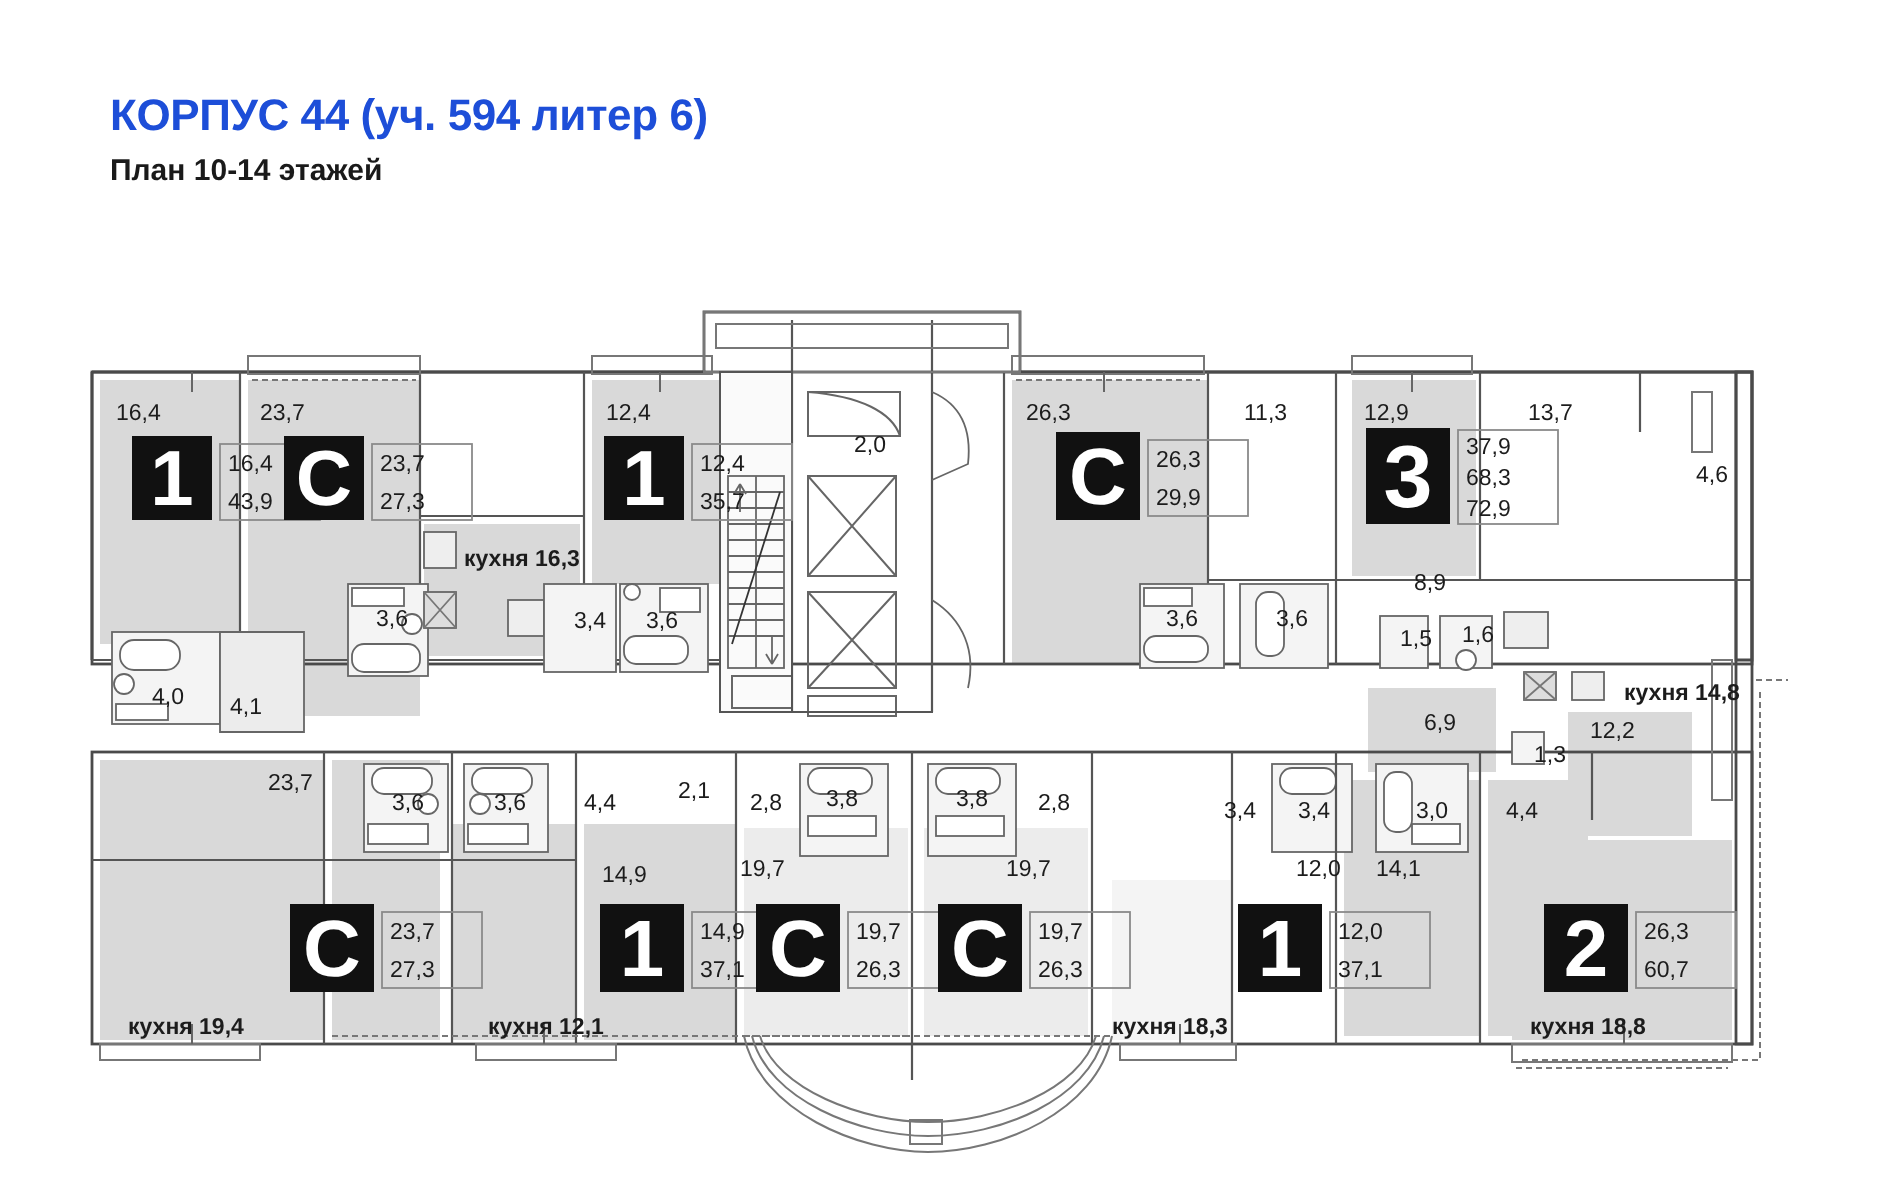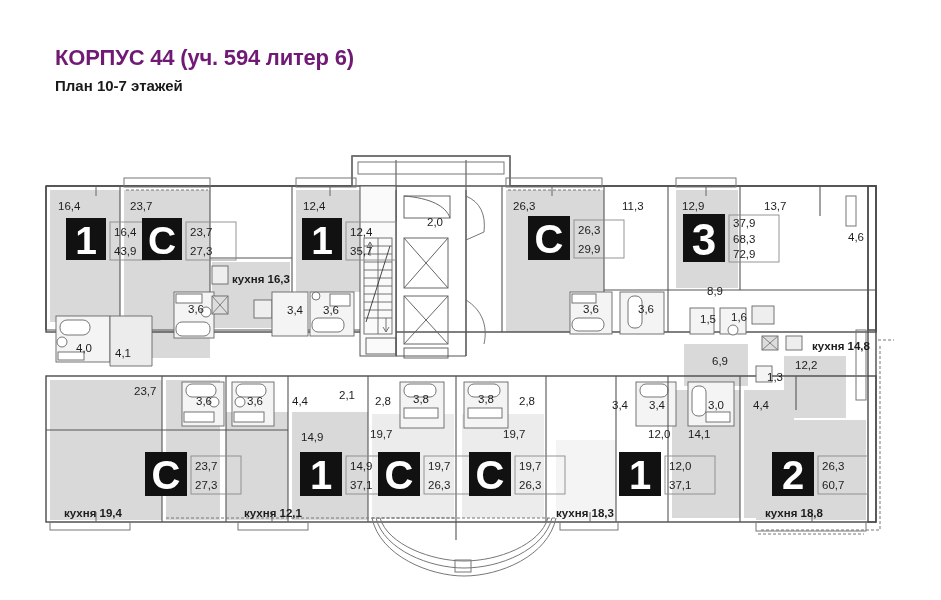--- a/index.html
+++ b/index.html
@@ -24,21 +24,21 @@
   
   #header {
     position: absolute;
     left: 55px;
     top: 44px;
     width: 600px;
   }
   .title-line1, .title-line2 {
     font-size: 22px;
     font-weight: bold;
-    color: #701a75;
+    color: #1d4ed8;
     line-height: 28px;
     letter-spacing: -0.2px;
     white-space: nowrap;
   }
   .title-line3 {
     font-size: 15px;
     font-weight: bold;
     color: #1a1a1a;
     line-height: 22px;
     margin-top: 3px;
@@ -78,21 +78,21 @@
     fill: #1c1c1c;
   }
 </style>
 </head>
 <body>
 
 <div id="page">
 
   <div id="header">
     <div class="title-line1">КОРПУС 44 (уч. 594 литер 6)</div>
-    <div class="title-line3">План 10-7 этажей</div>
+    <div class="title-line3">План 10-14 этажей</div>
   </div>
 
   <div id="plan-wrap">
     <svg class="plan" width="941" height="600" viewBox="0 0 941 600" xmlns="http://www.w3.org/2000/svg">
       <defs>
         <pattern id="hatch" width="4" height="4" patternUnits="userSpaceOnUse" patternTransform="rotate(45)">
           <line x1="0" y1="0" x2="0" y2="4" stroke="#777" stroke-width="1"></line>
         </pattern>
       </defs>
 

